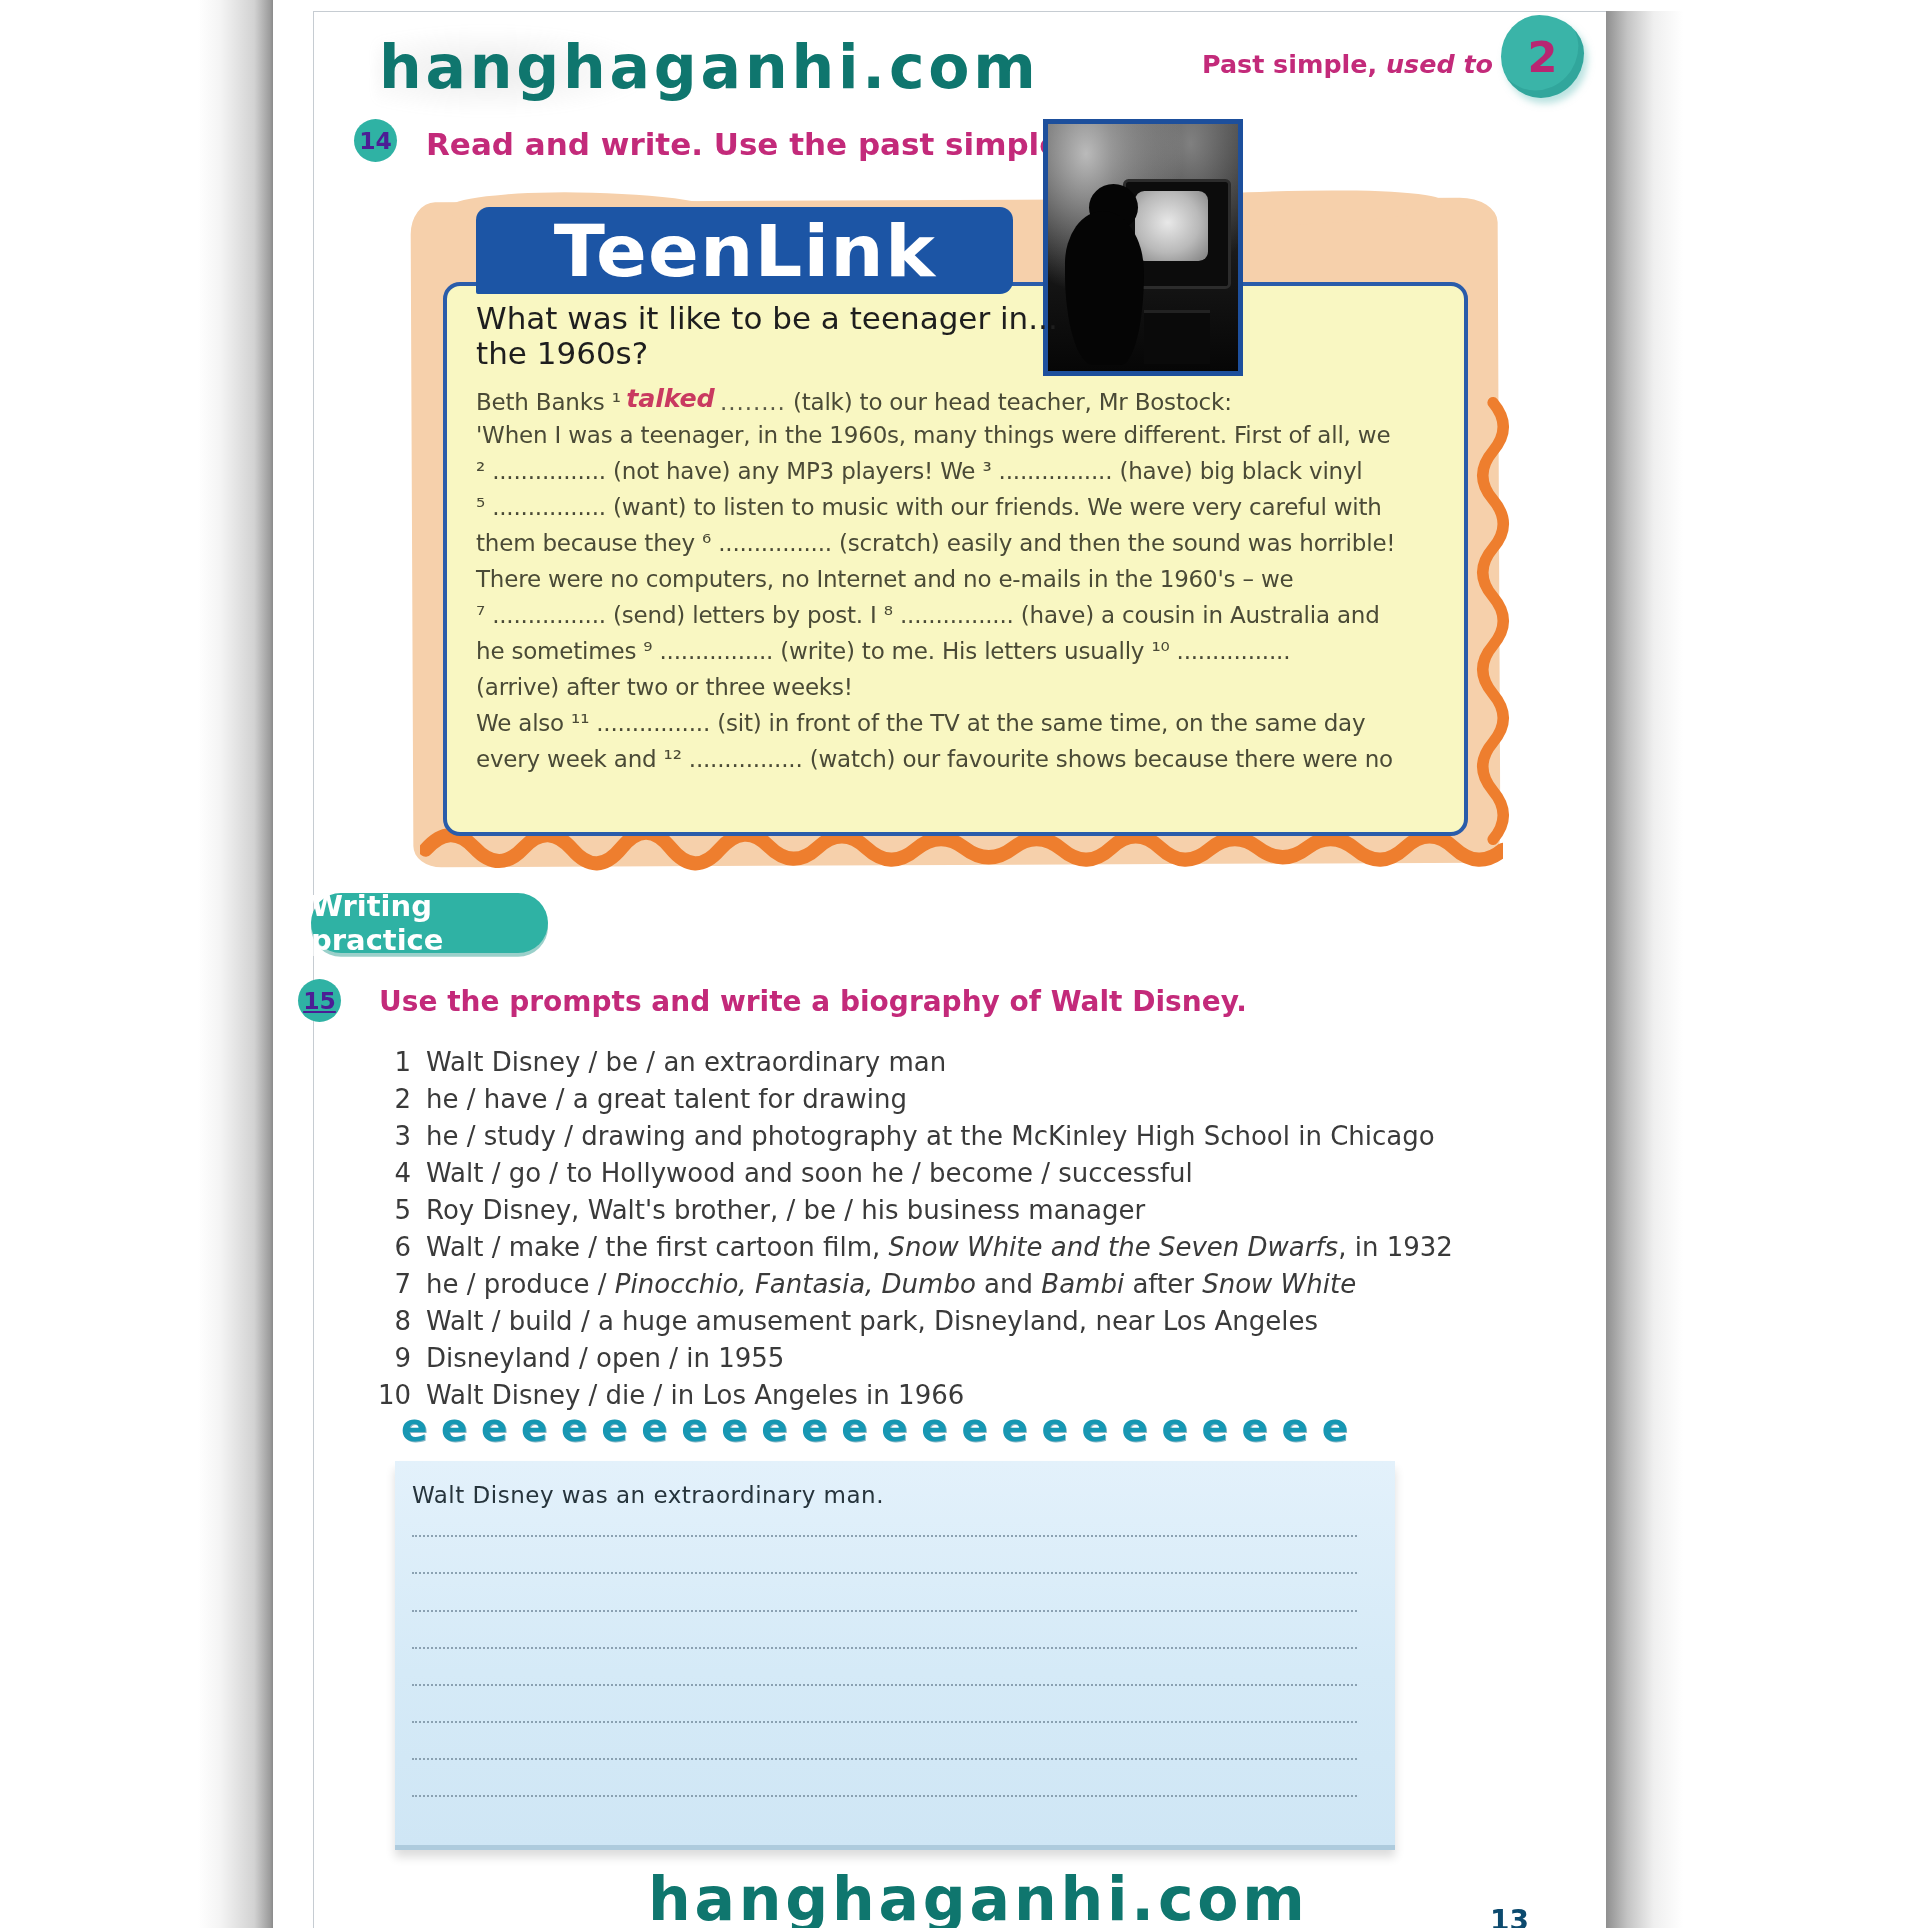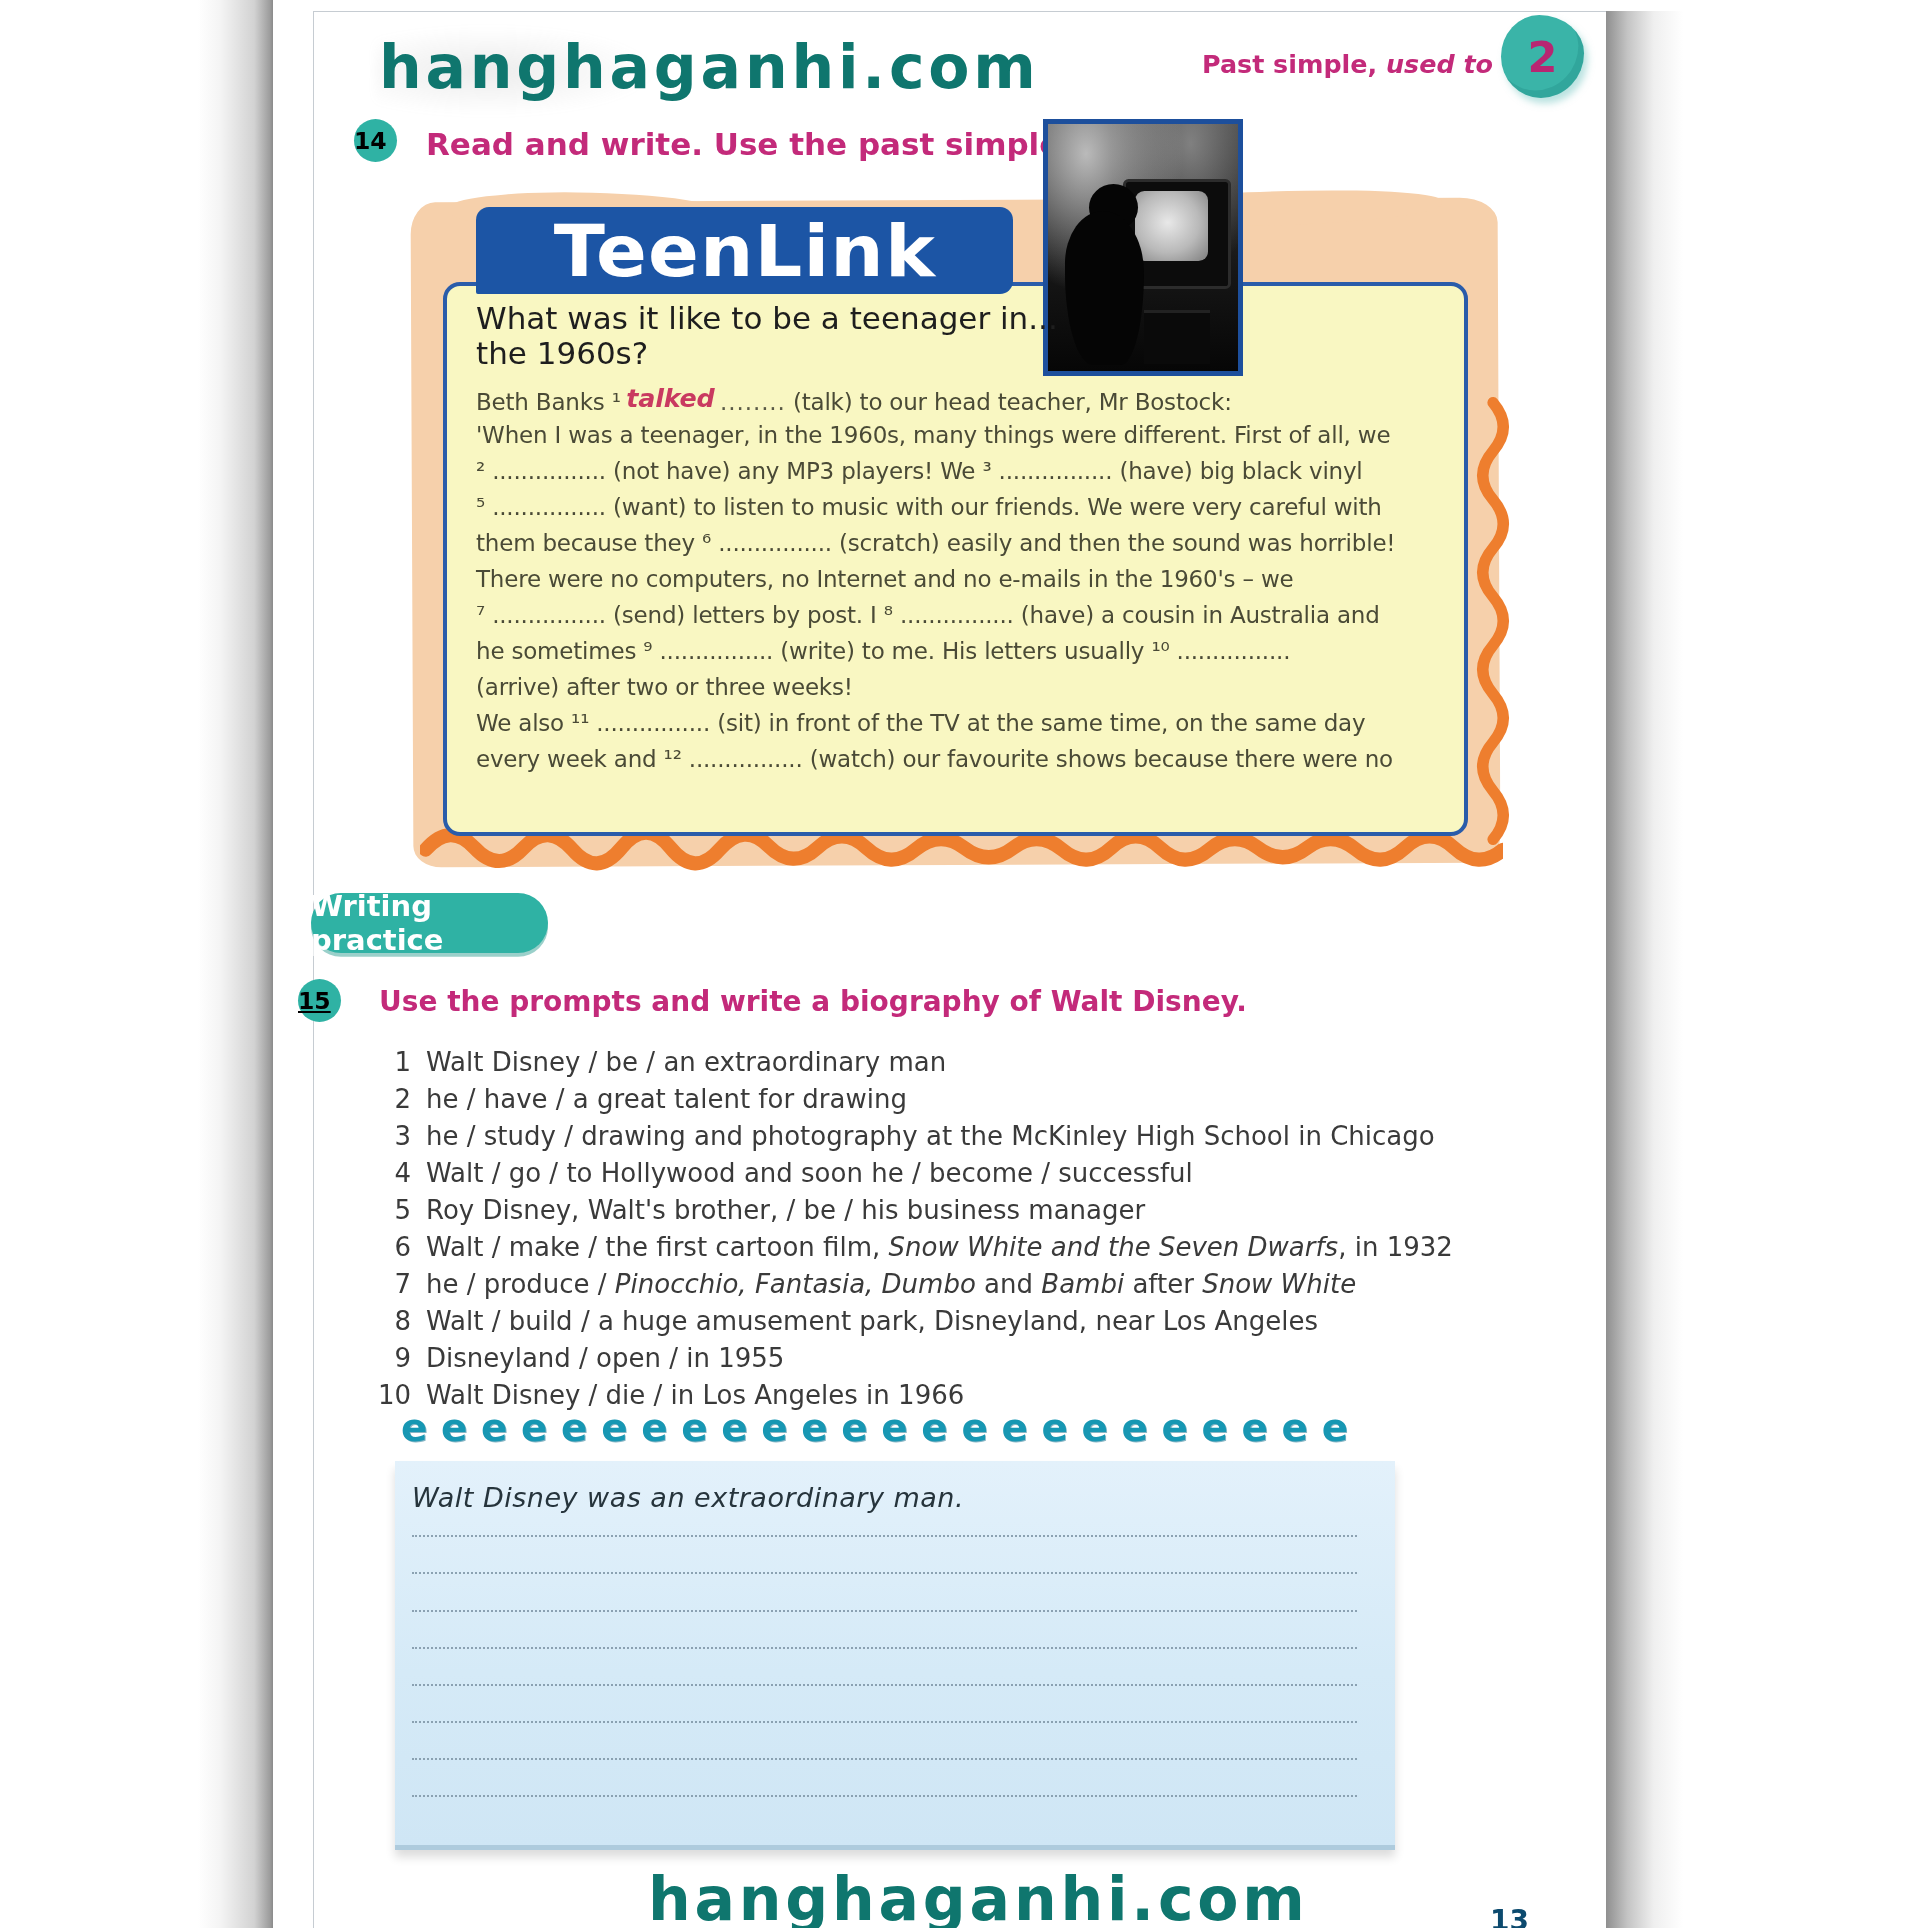--- a/index.html
+++ b/index.html
@@ -41,22 +41,22 @@
     left:1501px;top:15px;width:83px;height:83px;background:#3ab4a8;
     border-radius:46% 54% 52% 48% / 50% 46% 54% 50%;
     box-shadow:inset -5.6px -7.5px 0 rgba(0,90,85,.15), 3.8px 5.6px 7.5px rgba(120,200,195,.5);
     display:flex;align-items:center;justify-content:center;
   }
   .unit-badge span{color:#b82672;font-size:43px;font-weight:bold;}
 
   
   .badge{
     width:43px;height:43px;border-radius:50%;background:#2fb2a4;
-    display:flex;align-items:center;
-    color:#000000;font-size:23.5px;font-weight:bold;
+    display:flex;align-items:center;justify-content:center;
+    color:#4c1d95;font-size:23.5px;font-weight:bold;
   }
   .b14{left:354px;top:119px;}
   .b15{left:298px;top:979px;text-decoration:underline;}
   .ex-title{font-weight:bold;color:#c32a7a;white-space:nowrap;}
   .t14{left:426px;top:126px;font-size:31px;}
   .t15{left:379px;top:985px;font-size:28px;}
 
   
   .peach{
     left:412px;top:200px;width:1087px;height:665px;background:#f6d0ab;
@@ -128,21 +128,21 @@
     color:#1797b3;font-size:39px;font-weight:bold;line-height:45px;letter-spacing:0px;
     text-shadow:0.9px 0.9px 0 rgba(20,110,140,.5);
   }
   .notepad{
     left:395px;top:1461px;width:1000px;height:384px;
     background:linear-gradient(180deg,#e3f1fb 0%,#d5eaf7 55%,#cfe6f5 100%);
     border-bottom:5.6px solid #aecbdd;
     box-shadow:0 7.5px 9.4px rgba(0,0,0,.14);
   }
   .np-first{
-    position:absolute;left:17px;top:21px;color:#26343c;font-size:27px;font-style:italic;
+    position:absolute;left:17px;top:21px;color:#26343c;font-size:23px;
     letter-spacing:0.5px;white-space:nowrap;
   }
   .np-line{position:absolute;left:17px;width:945px;height:0;border-bottom:2.8px dotted #7e95a6;opacity:.85;}
 
   .page-num{left:1490px;top:1904px;color:#0c4a6e;font-size:28px;font-weight:bold;}
 </style>
 </head>
 <body>
 
 <div class="abs left-band"></div>

